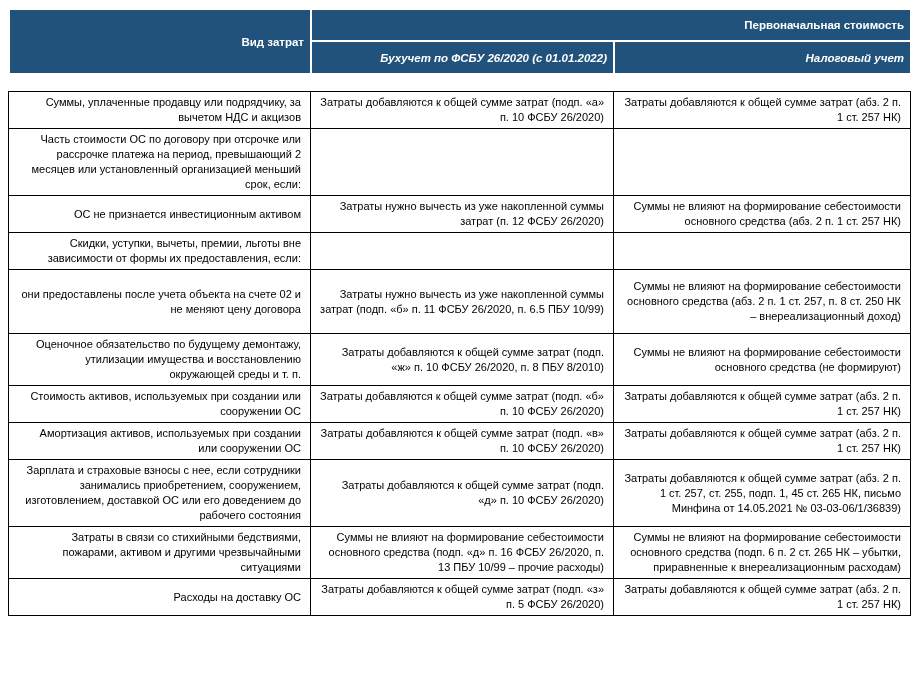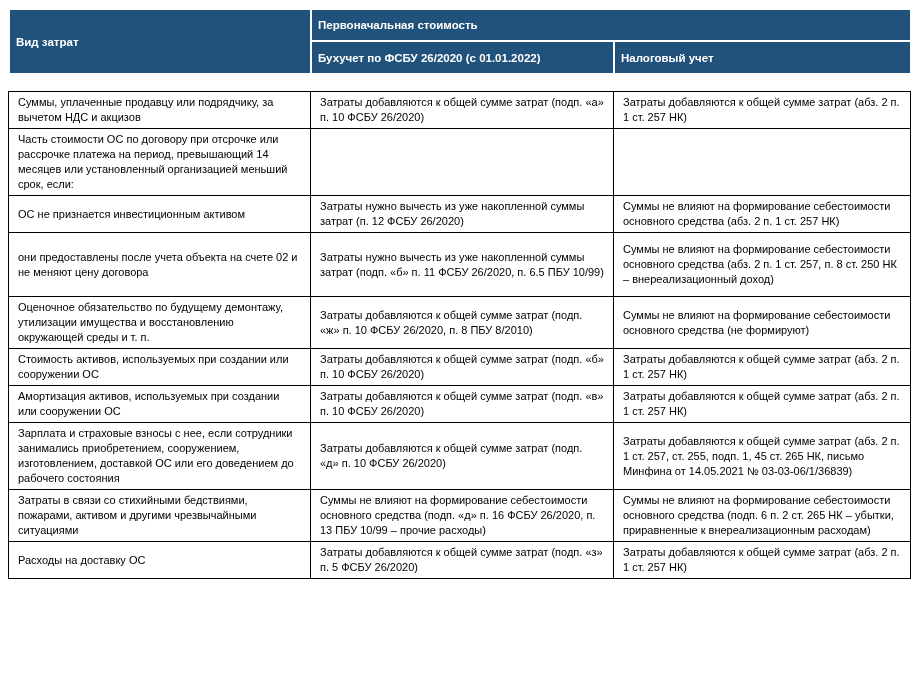--- a/index.html
+++ b/index.html
@@ -16,39 +16,39 @@
   }
   table { border-spacing: 0; table-layout: fixed; width: 902px; }
 
   
   .header-table { border-collapse: collapse; }
   .header-table td {
     background: #21527B;
     color: #ffffff;
     font-size: 11.5px;
     font-weight: bold;
-    text-align: left;
+    text-align: right;
     vertical-align: middle;
     border: 2px solid #ffffff;
     padding: 2px 6px;
   }
   .header-table .row-group td { height: 32px; }
-  .header-table .row-sub td { height: 33px; }
+  .header-table .row-sub td { height: 33px; font-style: italic; }
 
   
   .gap { height: 16px; }
 
   
   .body-table { border-collapse: collapse; }
   .body-table td {
     border: 1px solid #000000;
     font-size: 11px;
     line-height: 15px;
     color: #000000;
-    text-align: left;
+    text-align: right;
     vertical-align: middle;
     padding: 3px 9px;
     word-wrap: break-word;
   }
   .body-table tr.roomy td { padding-top: 9px; padding-bottom: 9px; }
 </style>
 </head>
 <body>
 
 <div class="page">
@@ -80,28 +80,33 @@
         <col style="width:297px">
       </colgroup>
 
     <tbody>
         <tr>
       <td>Суммы, уплаченные продавцу или подрядчику, за вычетом НДС и акцизов</td>
       <td>Затраты добавляются к общей сумме затрат (подп. «а» п. 10 ФСБУ 26/2020)</td>
       <td>Затраты добавляются к общей сумме затрат (абз. 2 п. 1 ст. 257 НК)</td>
     </tr>
     <tr>
-      <td>Часть стоимости ОС по договору при отсрочке или рассрочке платежа на период, превышающий 14 месяцев или установленный организацией меньший срок, если:</td>
+      <td>Часть стоимости ОС по договору при отсрочке или рассрочке платежа на период, превышающий 2 месяцев или установленный организацией меньший срок, если:</td>
       <td></td>
       <td></td>
     </tr>
     <tr>
       <td>ОС не признается инвестиционным активом</td>
       <td>Затраты нужно вычесть из уже накопленной суммы затрат (п. 12 ФСБУ 26/2020)</td>
       <td>Суммы не влияют на формирование себестоимости основного средства (абз. 2 п. 1 ст. 257 НК)</td>
+    </tr>
+    <tr>
+      <td>Скидки, уступки, вычеты, премии, льготы вне зависимости от формы их предоставления, если:</td>
+      <td></td>
+      <td></td>
     </tr>
     <tr class="roomy">
       <td>они предоставлены после учета объекта на счете 02 и не меняют цену договора</td>
       <td>Затраты нужно вычесть из уже накопленной суммы затрат (подп. «б» п. 11 ФСБУ 26/2020, п. 6.5 ПБУ 10/99)</td>
       <td>Суммы не влияют на формирование себестоимости основного средства (абз. 2 п. 1 ст. 257, п. 8 ст. 250 НК – внереализационный доход)</td>
     </tr>
     <tr>
       <td>Оценочное обязательство по будущему демонтажу, утилизации имущества и восстановлению окружающей среды и т. п.</td>
       <td>Затраты добавляются к общей сумме затрат (подп. «ж» п. 10 ФСБУ 26/2020, п. 8 ПБУ 8/2010)</td>
       <td>Суммы не влияют на формирование себестоимости основного средства (не формируют)</td>

